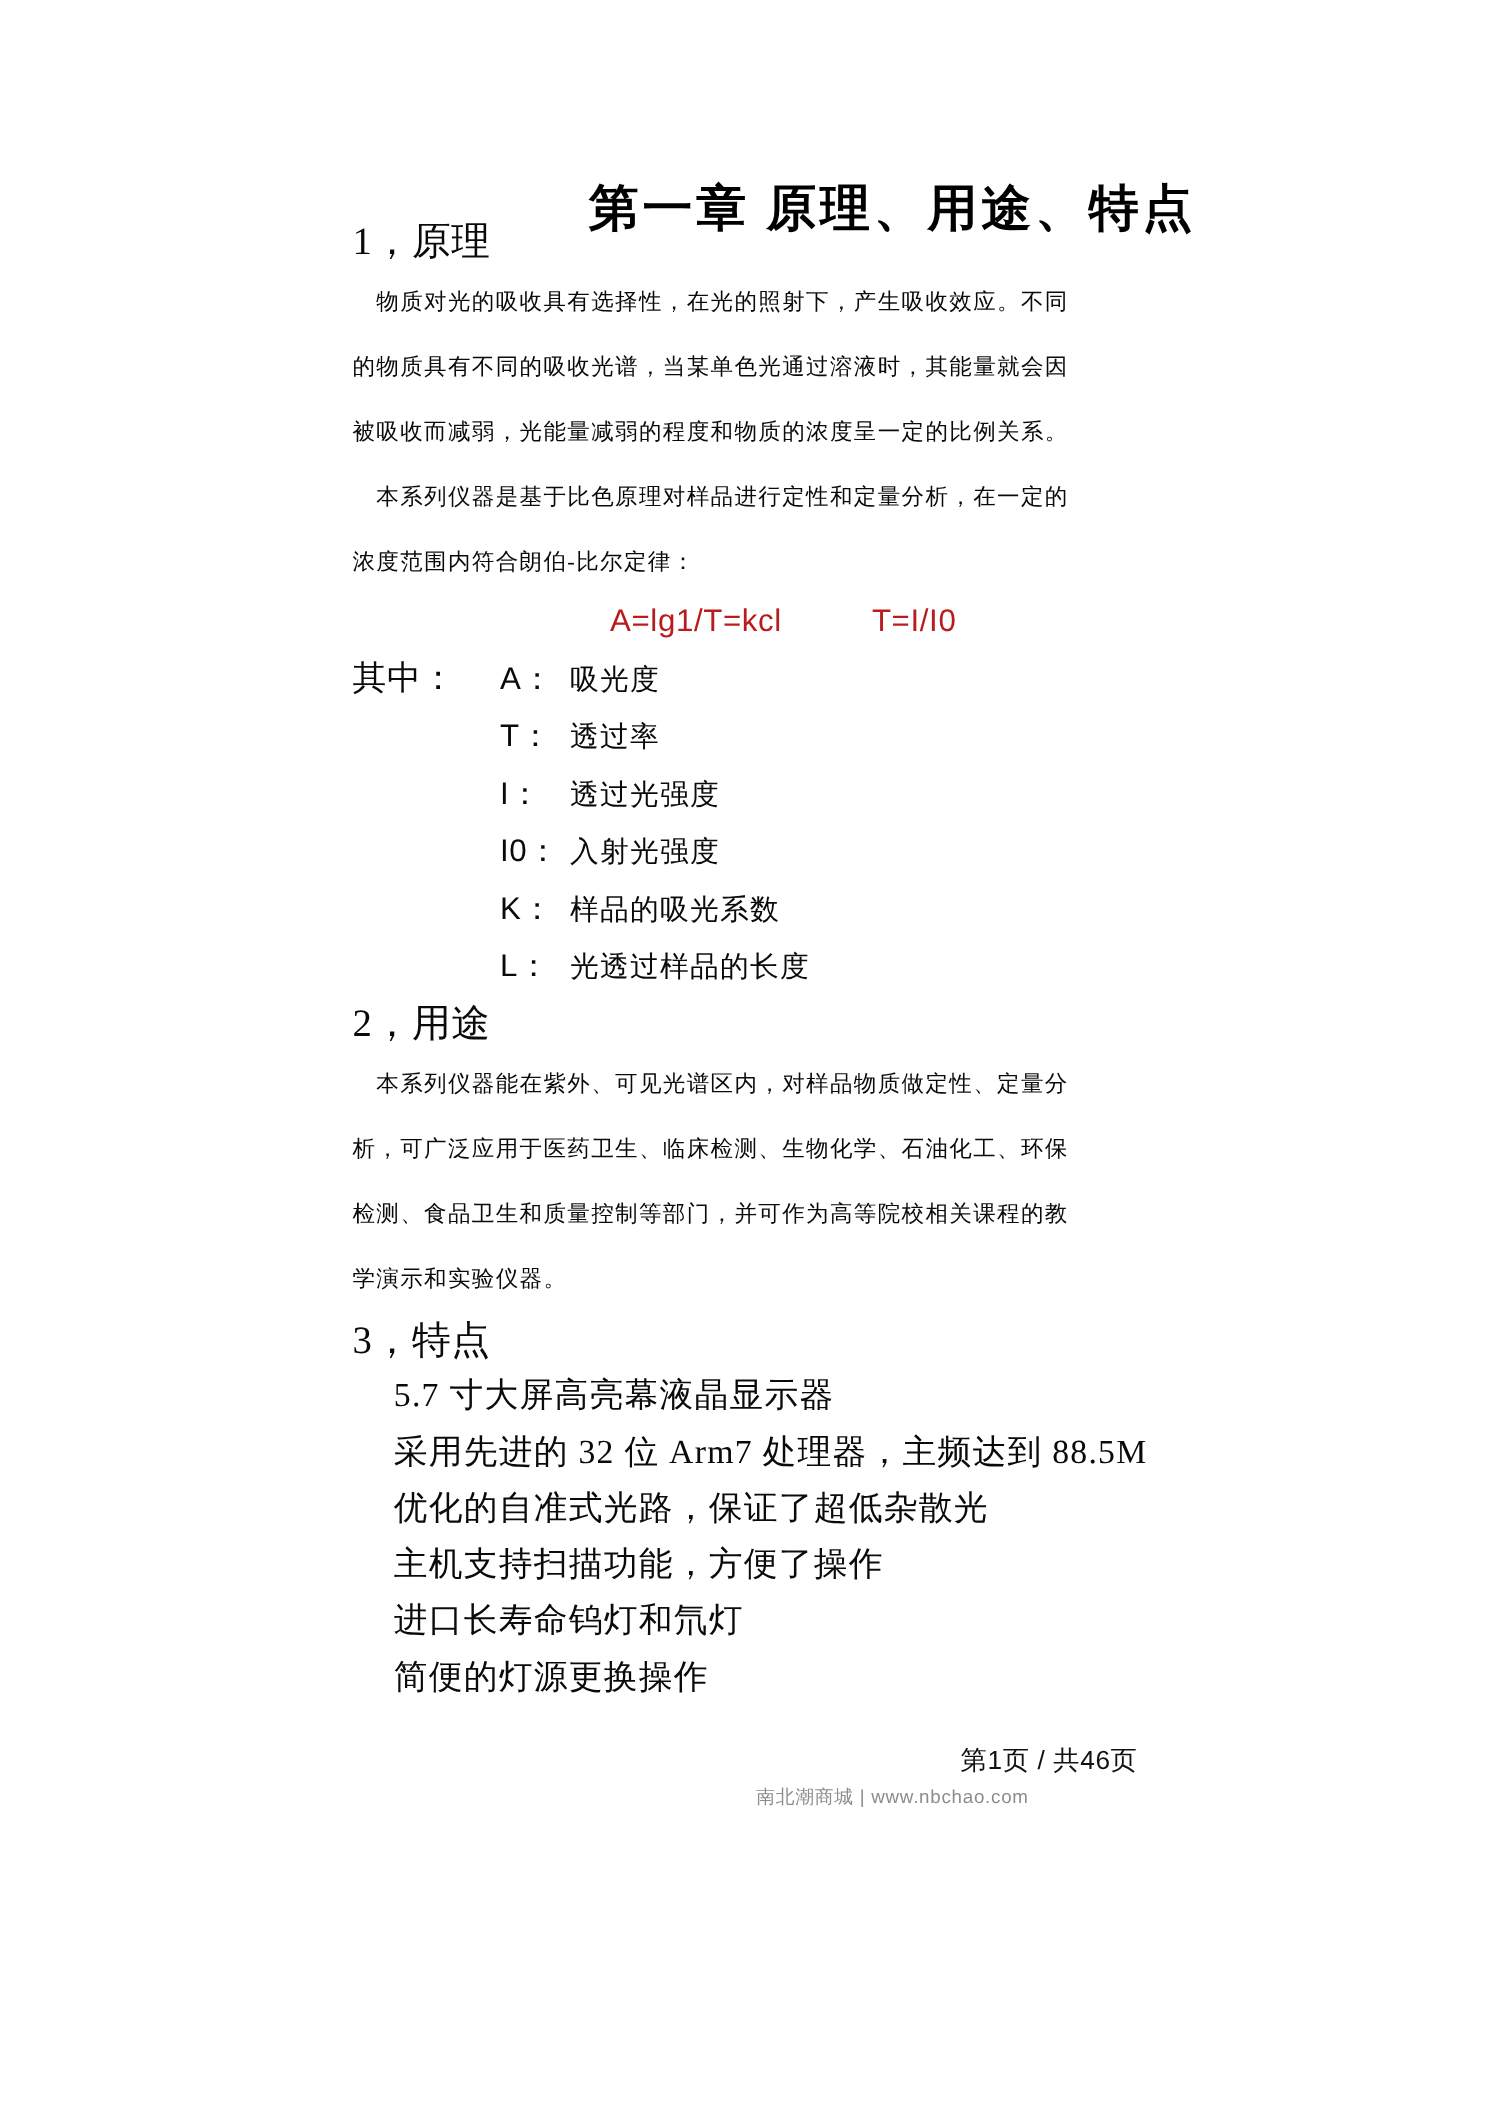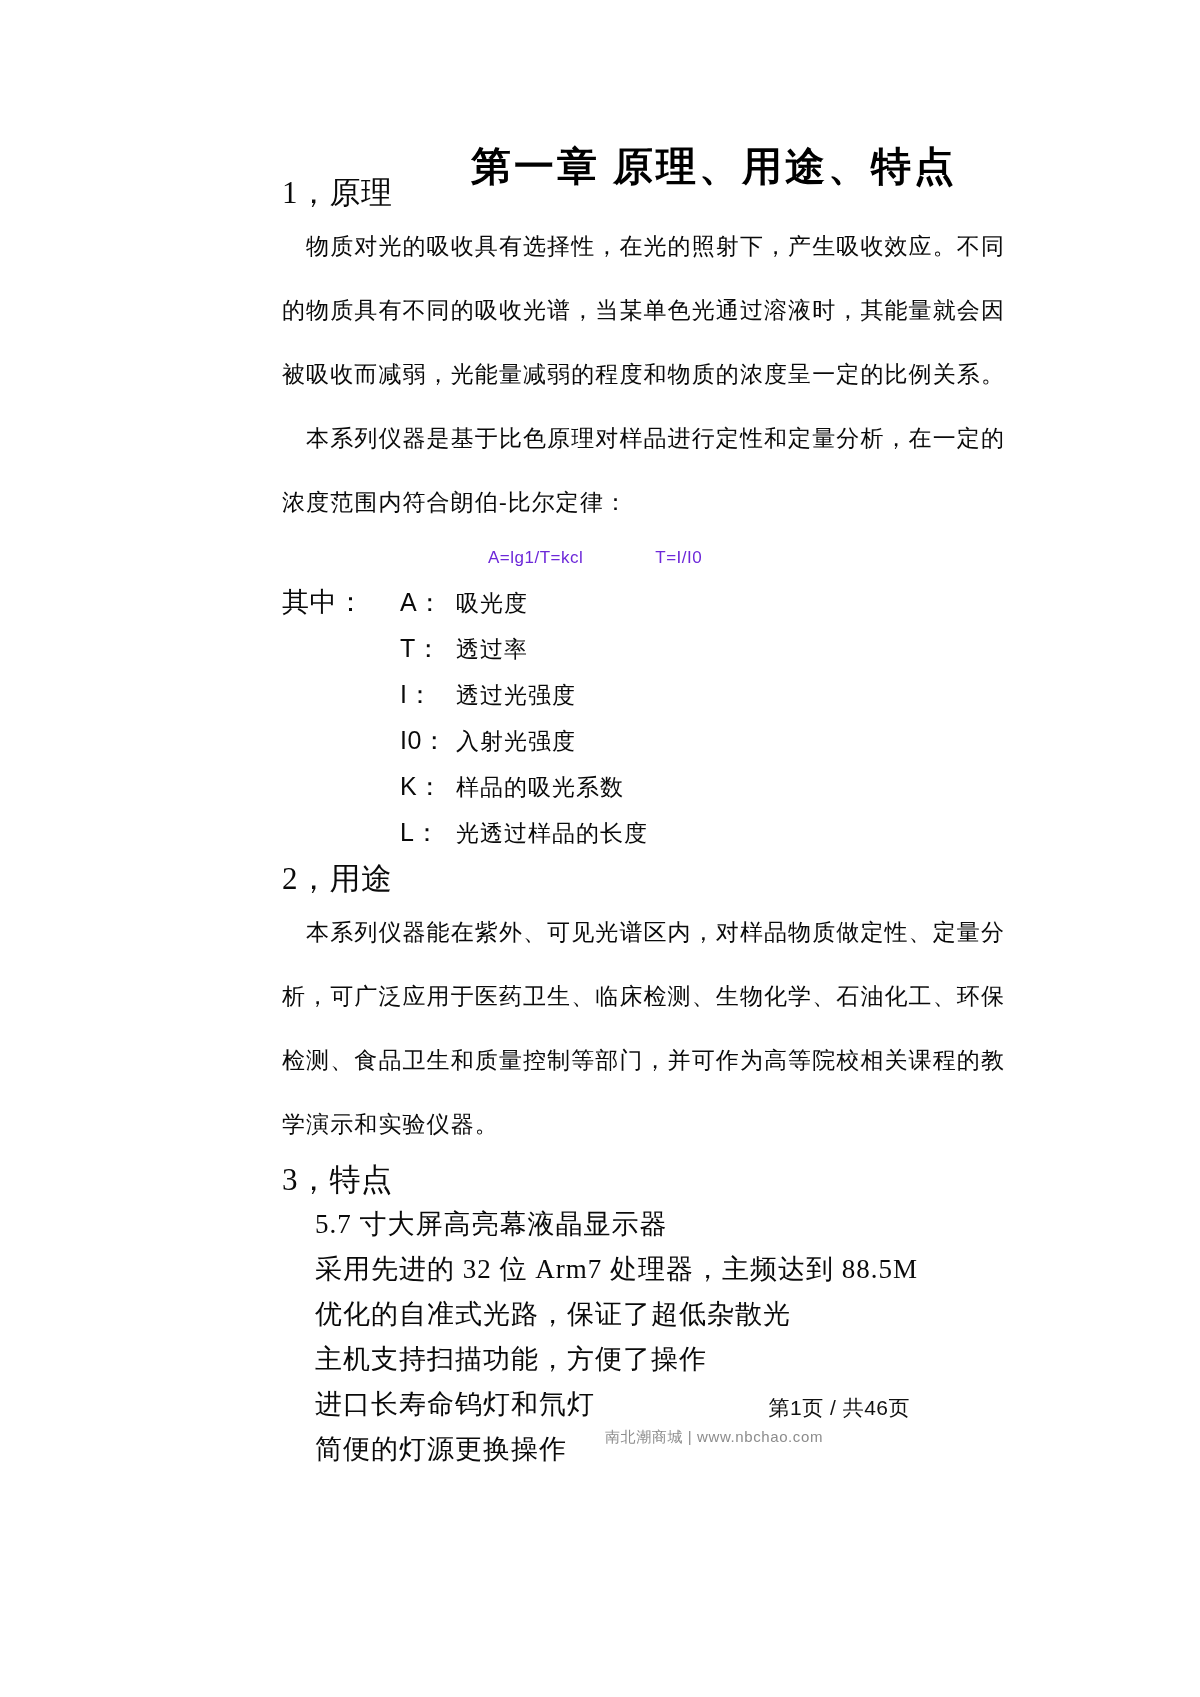--- a/index.html
+++ b/index.html
@@ -42,33 +42,33 @@
     width: 800px;
   }
   .heading-line {
     font-size: 31px;
     line-height: 45px;
     letter-spacing: 0.5px;
   }
 
   
   .para-line {
-    font-size: 23px;
-    line-height: 64px;
+    font-size: 18px;
+    line-height: 52px;
     letter-spacing: 1.1px;
   }
 
   
   .formula-row {
     font-family: "Liberation Sans", "DejaVu Sans", sans-serif;
-    font-size: 17px;
+    font-size: 25px;
     line-height: 45px;
     padding-left: 206px;
     letter-spacing: 0.5px;
-    color: #6d28d9;
+    color: #b91c1c;
   }
   .formula-gap {
     display: inline-block;
     width: 72px;
   }
 
   
   .defs {
     margin: 0;
     padding: 0;

